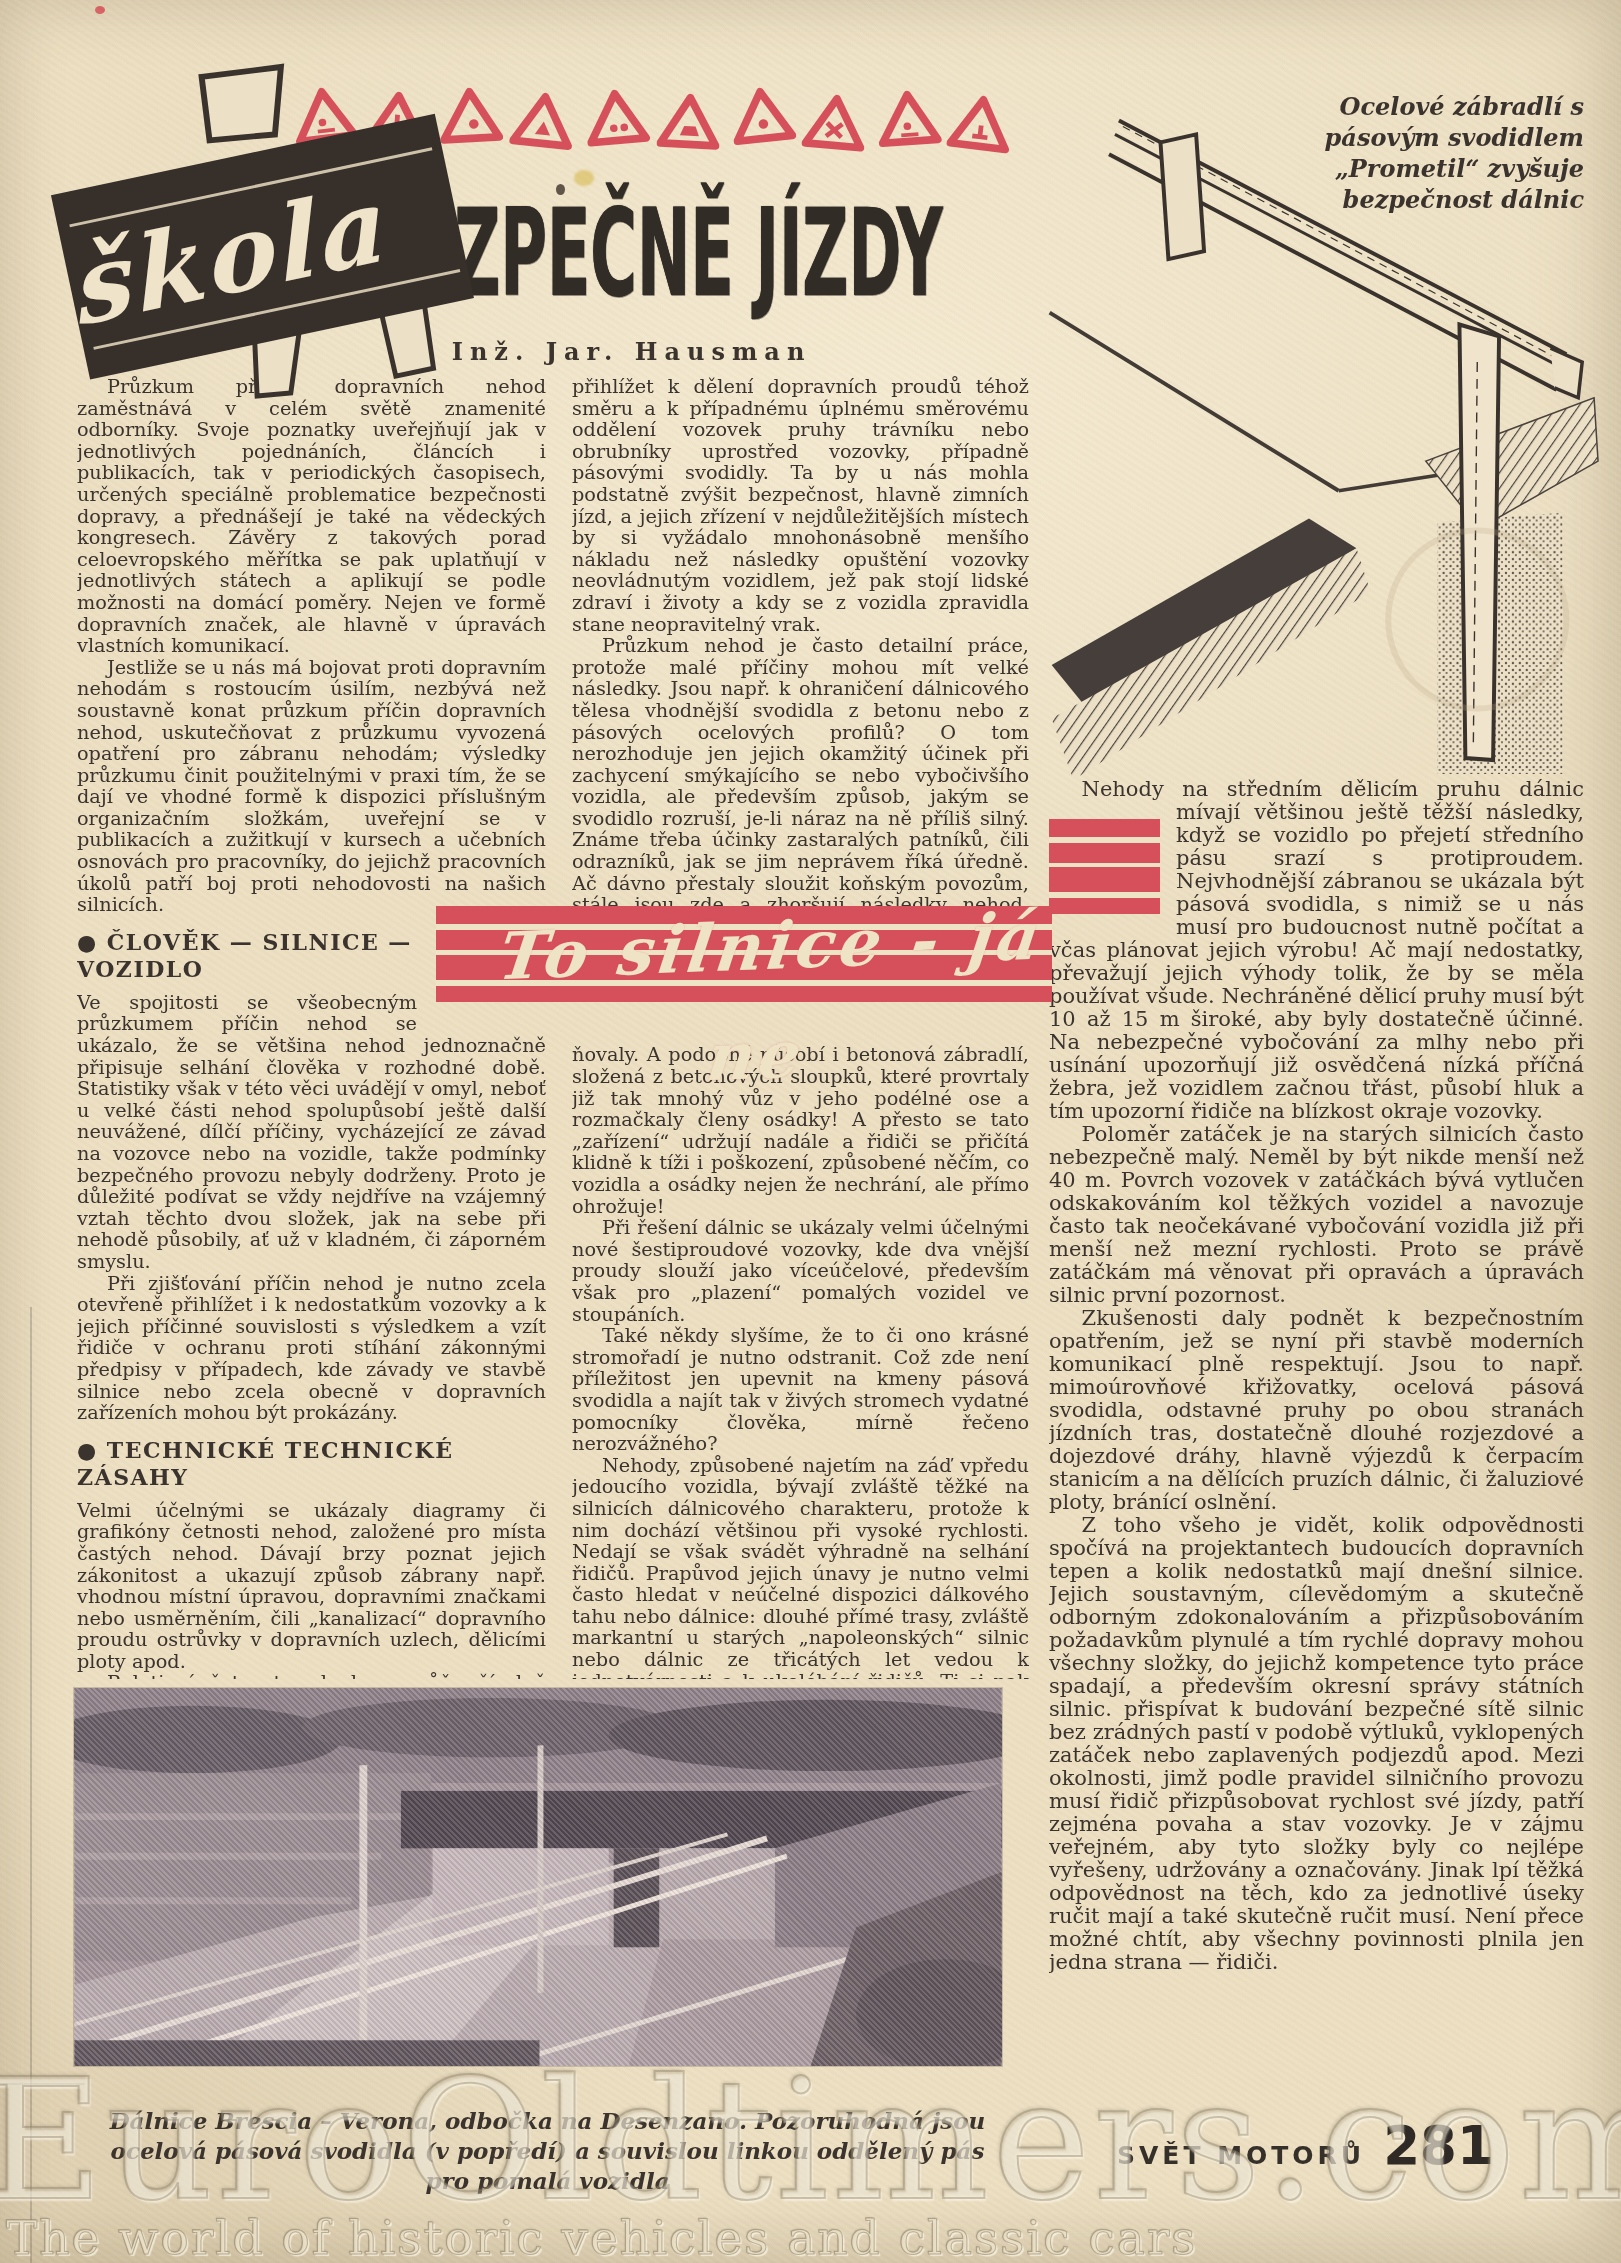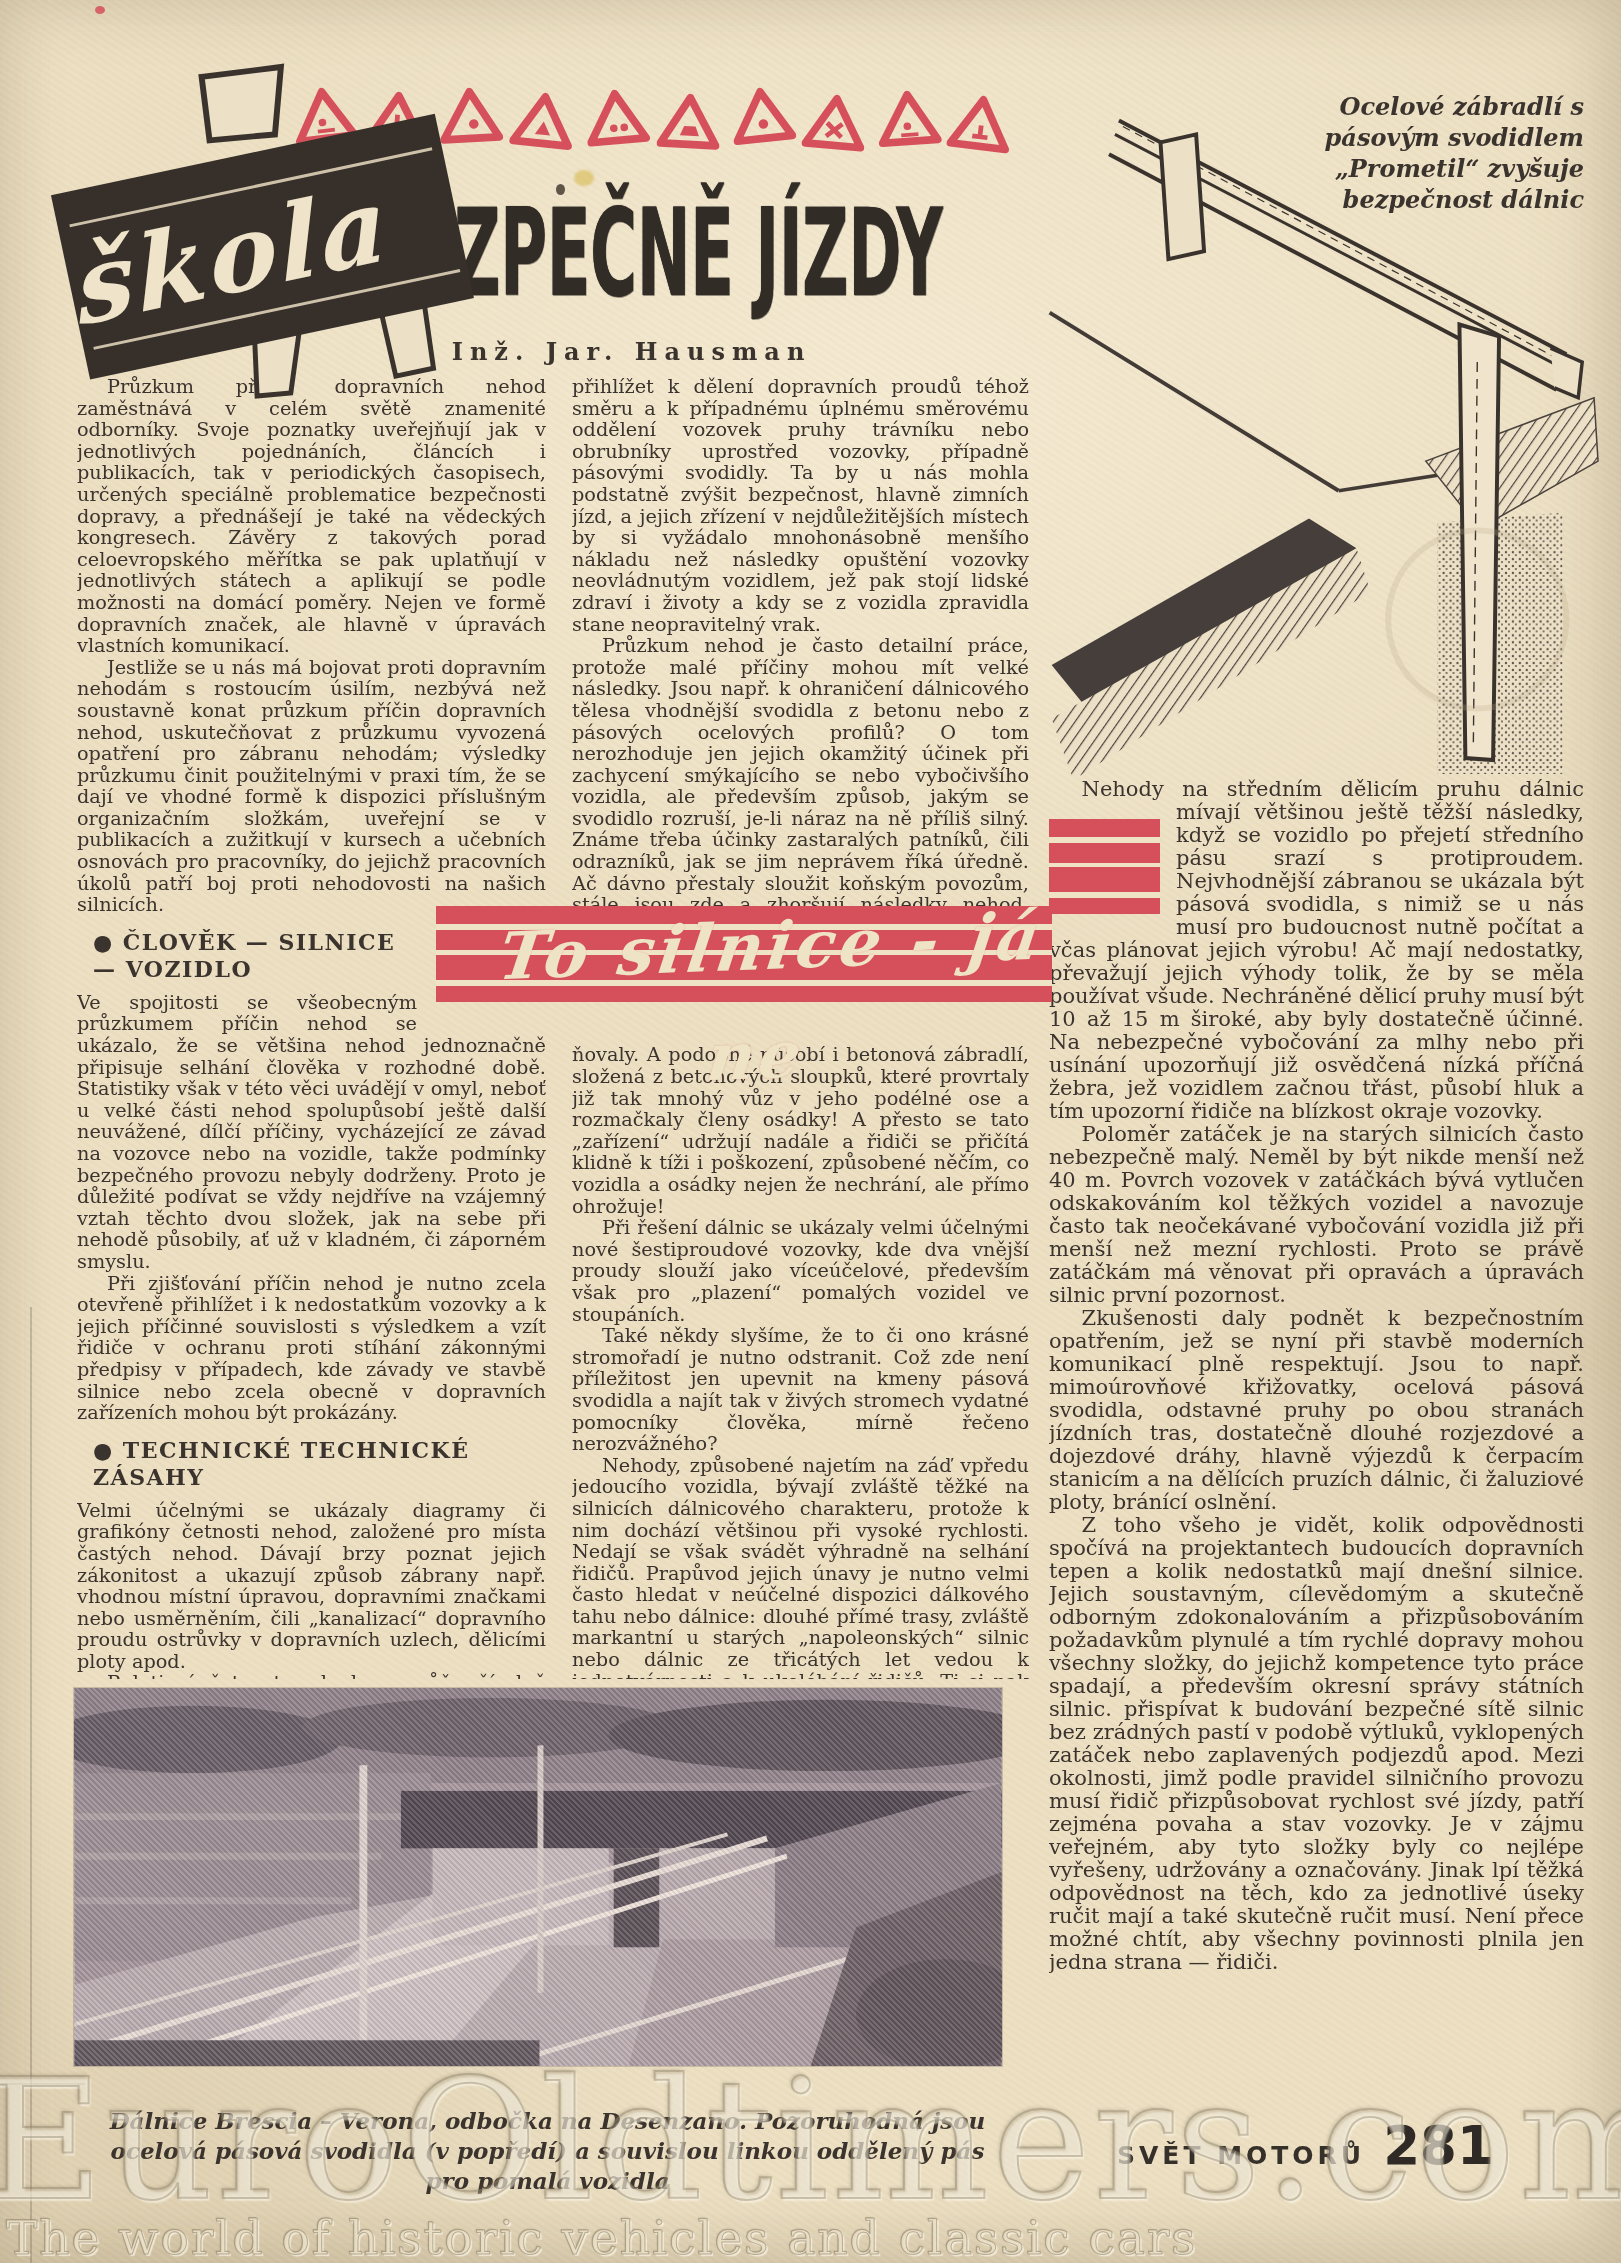--- a/index.html
+++ b/index.html
@@ -30,21 +30,21 @@
   .illus-caption{position:absolute; right:18px; top:26px; width:327px; z-index:2; text-align:right;
     font-style:italic; font-weight:bold; font-size:24px; line-height:31px; color:#3b332d;}
   
   .col{position:absolute; text-align:justify; overflow:hidden; z-index:1;}
   .col p{margin:0; text-indent:1.55em;}
   .col p.cont{text-indent:0;}
   #col1{left:77px;  top:376px; width:469px; height:1303px; font-size:19.3px; line-height:21.6px;}
   #col2{left:572px; top:376px; width:457px; height:1303px; font-size:19.3px; line-height:21.6px;}
   #col3{left:1049px; top:778px; width:535px; height:1337px; font-size:21px; line-height:23px;}
   .subhead{font-family:"DejaVu Serif",serif; font-weight:bold; font-size:22px; line-height:27px;
-    letter-spacing:1.5px; margin:13px 0 9px 16px; text-align:left;}
+    letter-spacing:1.5px; margin:13px 0 9px 0; text-align:left;}
   
   .banner, .banner-tail, .banner-left-spacer{
     background:linear-gradient(to bottom,
       #d6505b 0%, #d6505b 19%, #efe3c6 19%, #efe3c6 25%, #d6505b 25%, #d6505b 46%,
       #efe3c6 46%, #efe3c6 51%, #d6505b 51%, #d6505b 77%, #efe3c6 77%, #efe3c6 83%,
       #d6505b 83%, #d6505b 100%);}
   .banner{position:absolute; left:436px; top:906px; width:616px; height:96px; z-index:3; overflow:visible;}
   .banner-text{position:absolute; left:0; right:-40px; top:-14px; text-align:center;
     font-style:italic; font-weight:bold; font-size:65px; line-height:109px; letter-spacing:4px;
     color:#efe3c6; transform:rotate(-2.2deg) skewX(-10deg);

